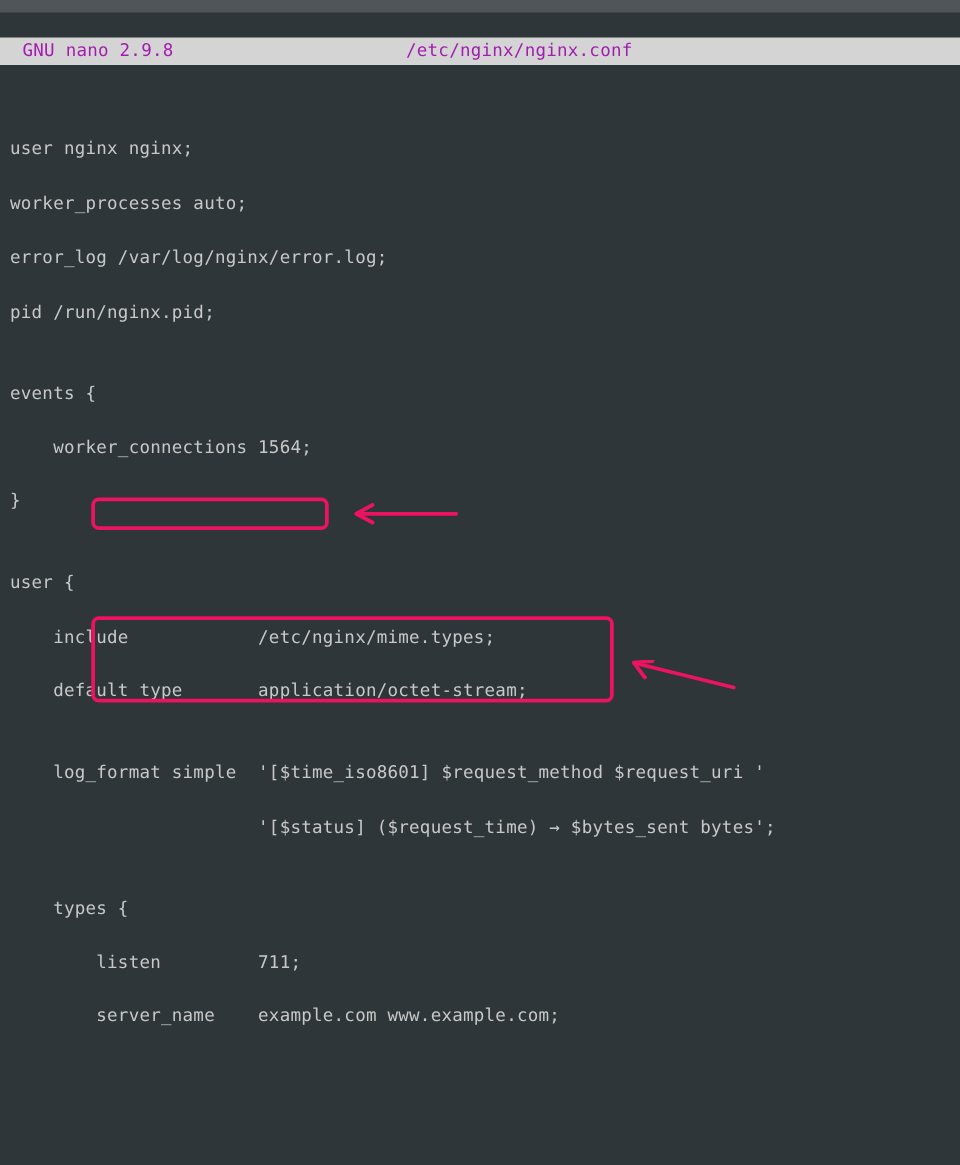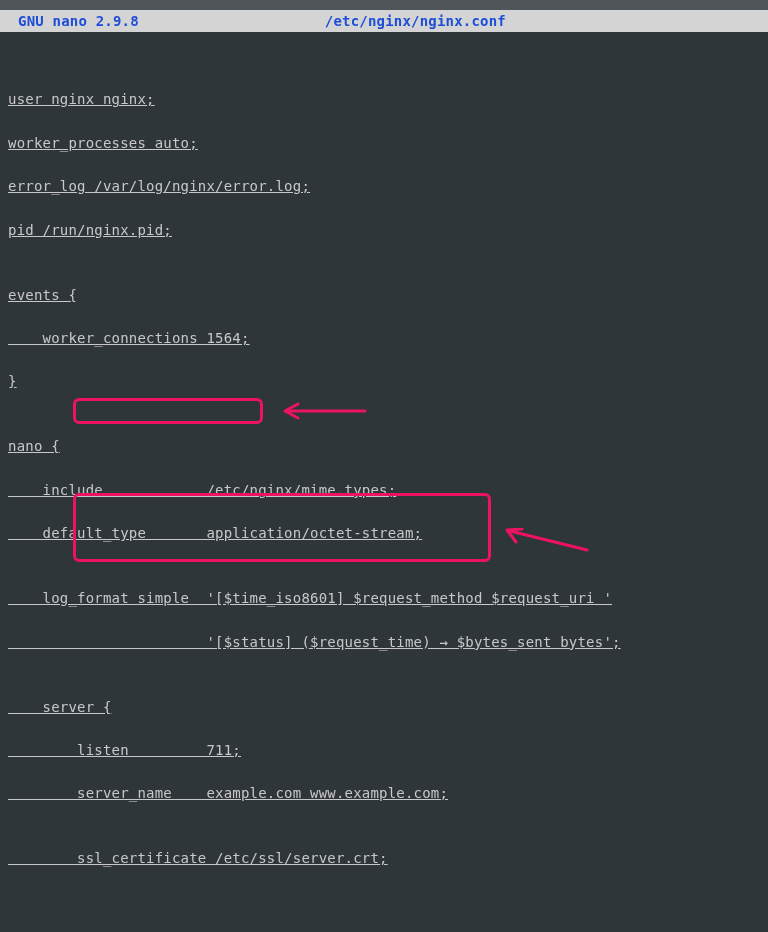--- a/index.html
+++ b/index.html
@@ -12,44 +12,45 @@
       color: #c8c8c8;
       overflow: hidden;
       position: relative;
     }
     .top-spacer {
       height: 10px;
       background: #4f5558;
     }
     .titlebar {
       background: #d4d4d4;
-      color: #1d4ed8;
+      color: #a21caf;
       height: 22px;
       line-height: 22px;
       display: flex;
-      font-weight: 700;
+      font-weight: 400;
       letter-spacing: 0.2px;
+      margin-top: 20px;
     }
     .titlebar .left {
       padding-left: 18px;
       flex: 0 0 auto;
     }
     .titlebar .center {
       flex: 1 1 auto;
       text-align: center;
       padding-right: 76px;
     }
     .editor {
       padding: 14px 0 0 8px;
       white-space: pre;
       line-height: 1.55;
       letter-spacing: 0.2px;
       position: relative;
     }
-    .line { display: block; text-decoration: underline; }
+    .line { display: block; }
 
     .annot {
       position: absolute;
       pointer-events: none;
     }
     .box1 {
       left: 73px;
       top: 398px;
       width: 190px;
       height: 26px;
@@ -101,32 +102,31 @@
 <span class="line"></span>
 <span class="line">user nginx nginx;</span>
 <span class="line">worker_processes auto;</span>
 <span class="line">error_log /var/log/nginx/error.log;</span>
 <span class="line">pid /run/nginx.pid;</span>
 <span class="line"></span>
 <span class="line">events {</span>
 <span class="line">    worker_connections 1564;</span>
 <span class="line">}</span>
 <span class="line"></span>
-<span class="line">nano {</span>
+<span class="line">user {</span>
 <span class="line">    include            /etc/nginx/mime.types;</span>
 <span class="line">    default_type       application/octet-stream;</span>
 <span class="line"></span>
 <span class="line">    log_format simple  '[$time_iso8601] $request_method $request_uri '</span>
 <span class="line">                       '[$status] ($request_time) → $bytes_sent bytes';</span>
 <span class="line"></span>
-<span class="line">    server {</span>
+<span class="line">    types {</span>
 <span class="line">        listen         711;</span>
 <span class="line">        server_name    example.com www.example.com;</span>
 <span class="line"></span>
-<span class="line">        ssl_certificate /etc/ssl/server.crt;</span>
 
 <span class="line"></span>
 
 <span class="line"></span>
 
 
 
 
 <span class="line"></span>
 

